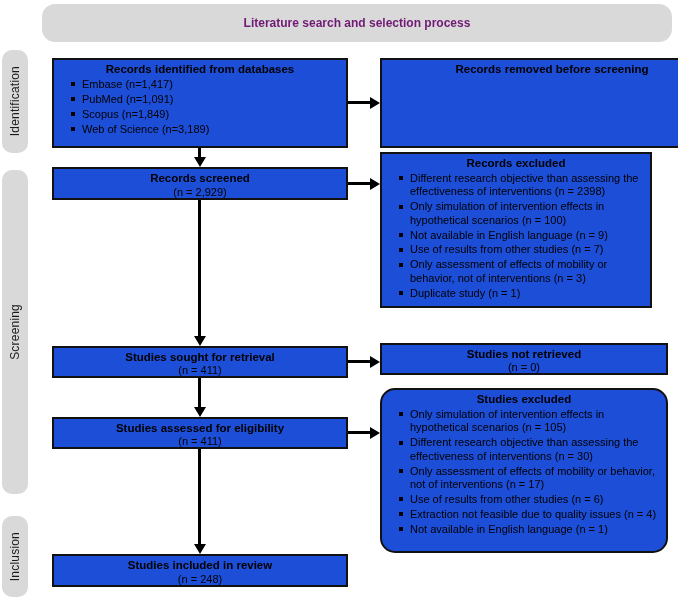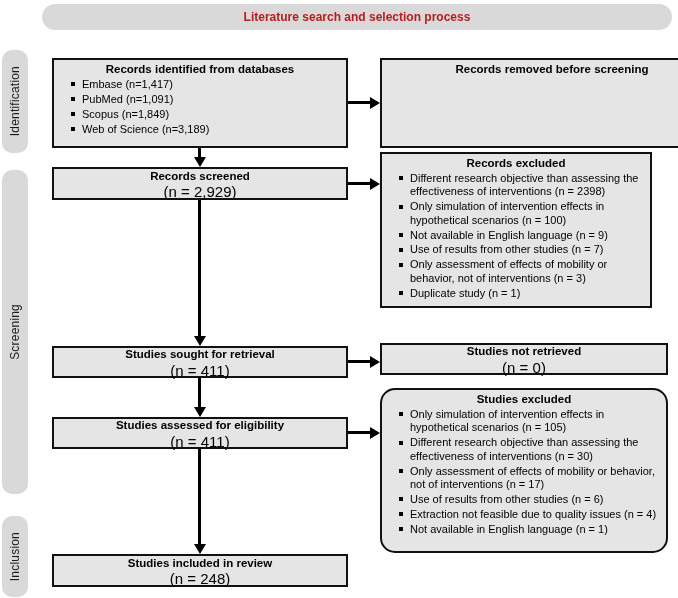--- a/index.html
+++ b/index.html
@@ -2,47 +2,47 @@
 <html><head>
 <meta charset="utf-8">
 <style>
   html,body { margin:0; padding:0; background:#ffffff; }
   #canvas {
     position:relative; width:678px; height:598px; background:#ffffff;
     font-family:"Liberation Sans", sans-serif; color:#000;
     overflow:hidden;
   }
   .title-bar {
-    position:absolute; left:42px; top:4px; width:630px; height:26px;
+    position:absolute; left:42px; top:4px; width:630px; height:38px;
     background:#d9d9d9; border-radius:13px;
     display:flex; align-items:center; justify-content:center;
-    font-size:12px; font-weight:bold; color:#b91c1c;
+    font-size:12px; font-weight:bold; color:#701a75;
   }
   .stage-bar {
     position:absolute; left:2px; width:26px;
     background:#d9d9d9; border-radius:10px;
     display:flex; align-items:center; justify-content:center;
   }
   .stage-bar span {
     writing-mode:vertical-rl; transform:rotate(180deg);
     font-size:12px; color:#1a1a1a; letter-spacing:0.2px; white-space:nowrap;
   }
   #stage-identification { top:50px;  height:103px; }
   #stage-screening      { top:170px; height:324px; }
   #stage-inclusion      { top:516px; height:81px;  }
 
   .box {
-    position:absolute; background:#e5e5e5; border:2px solid #111;
+    position:absolute; background:#1d4ed8; border:2px solid #111;
     box-sizing:border-box;
   }
   .box .hd {
     font-weight:bold; text-align:center; font-size:11.5px; line-height:1.25;
     padding:2px 4px 0 4px;
   }
-  .box .sub { text-align:center; font-size:15px; line-height:1.2; }
+  .box .sub { text-align:center; font-size:11px; line-height:1.2; }
   .small { display:flex; flex-direction:column; justify-content:center; }
   .small .hd { padding-top:3px; }
 
   ul.blist { list-style:none; margin:1px 0 0 0; padding:0 8px 0 16px; }
   ul.blist li {
     position:relative; font-size:11px; line-height:1.22;
     padding-left:12px; margin-top:1.5px;
   }
   ul.blist li::before {
     content:""; position:absolute; left:1px; top:4.5px;

